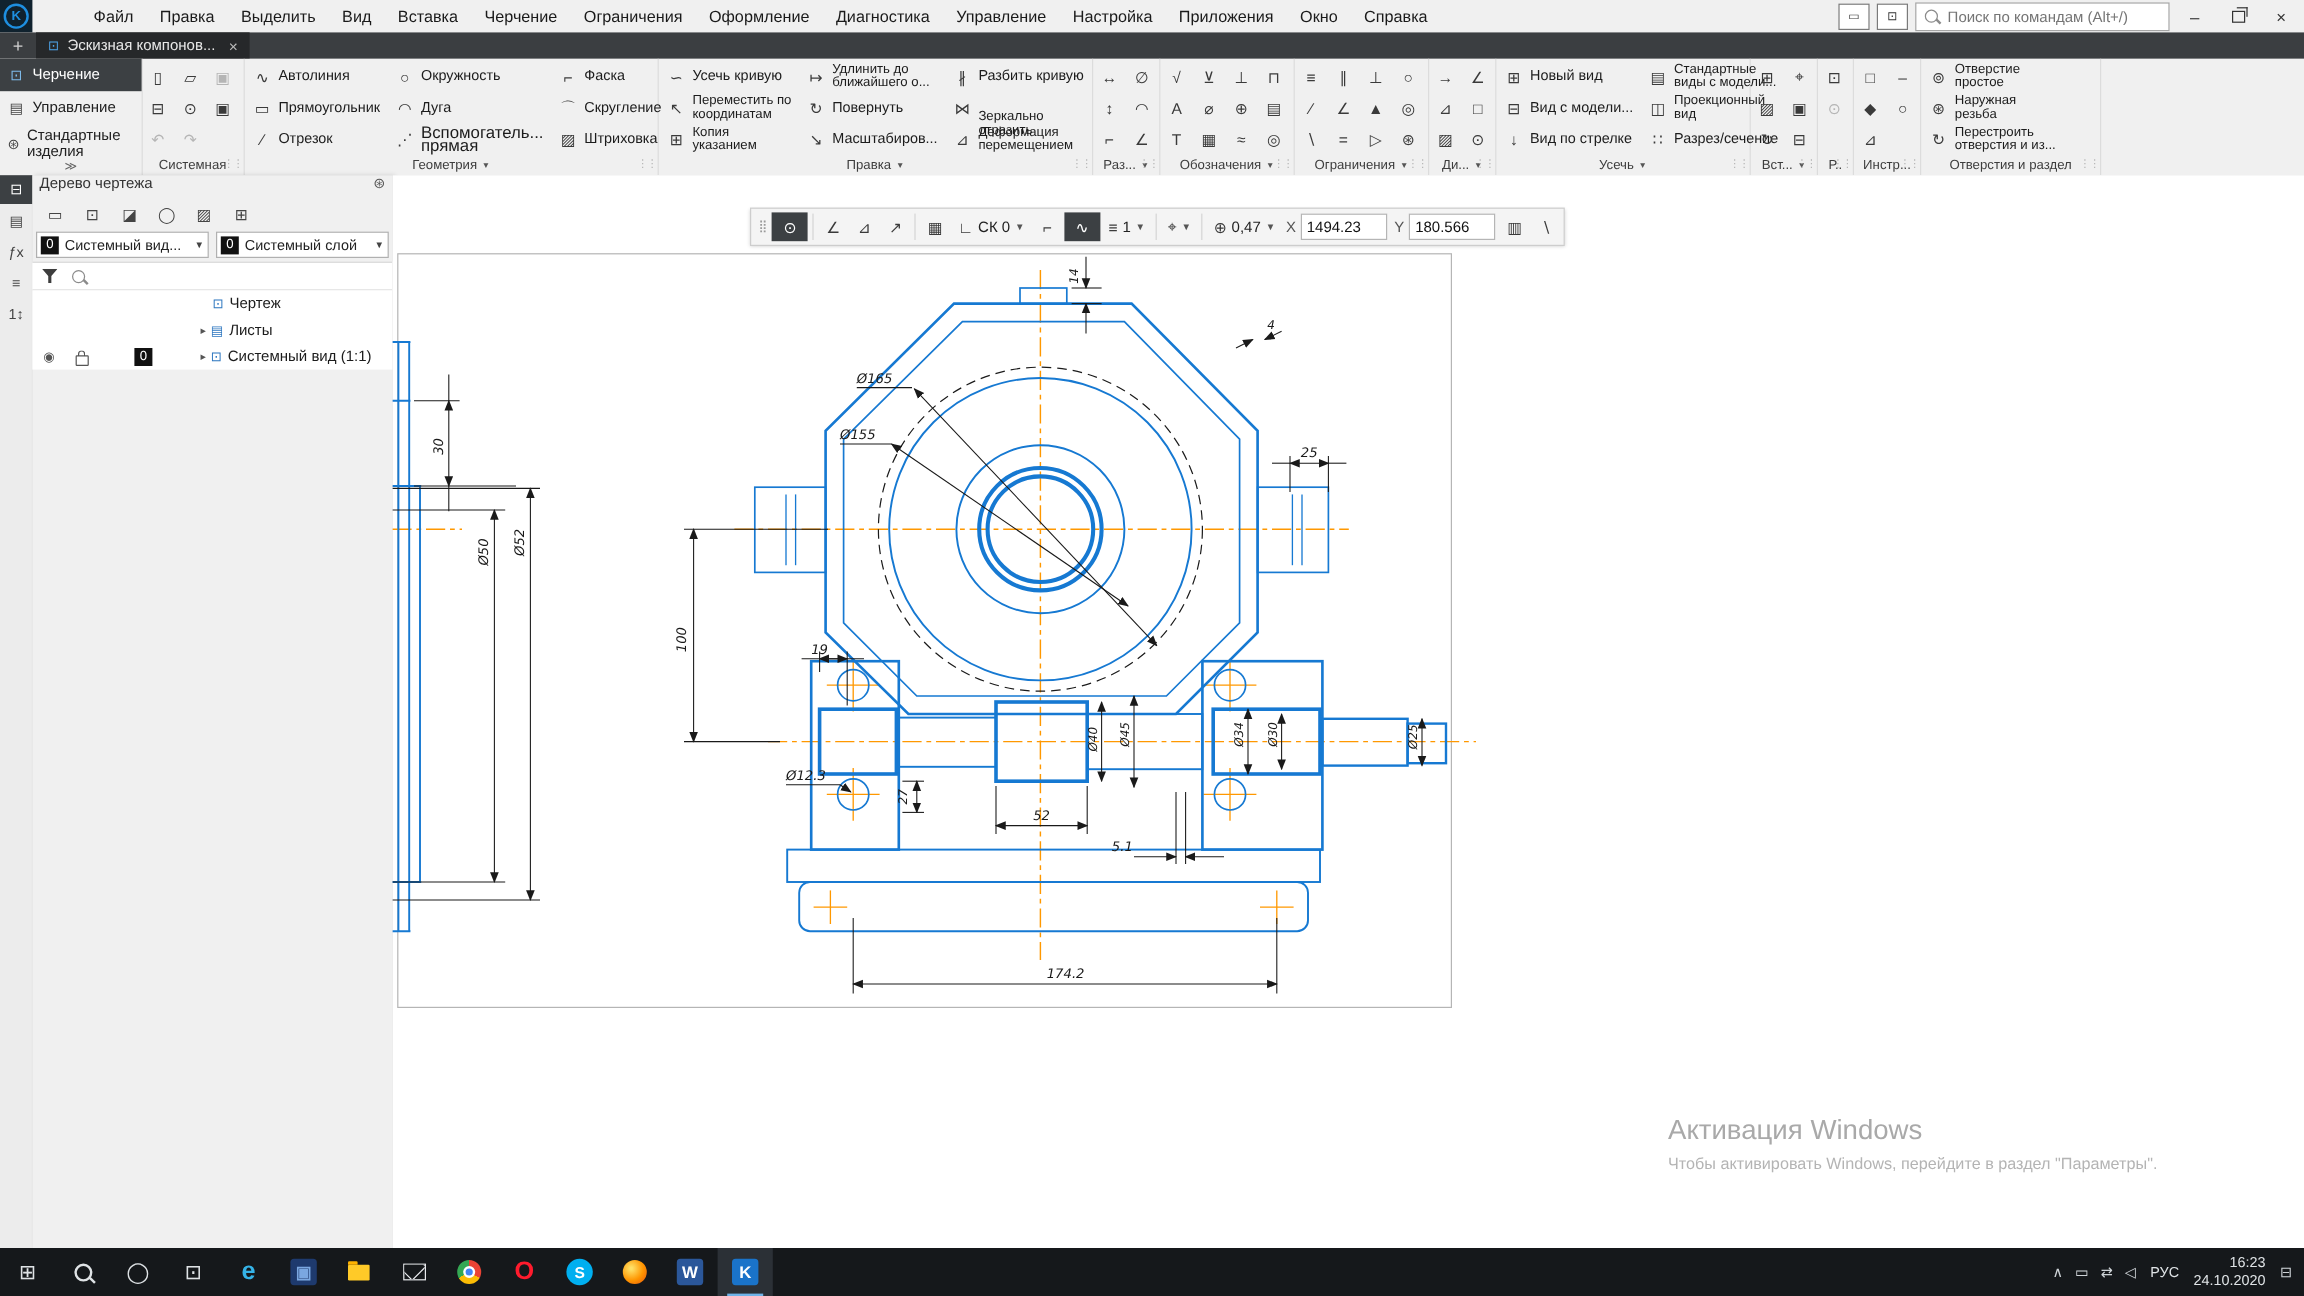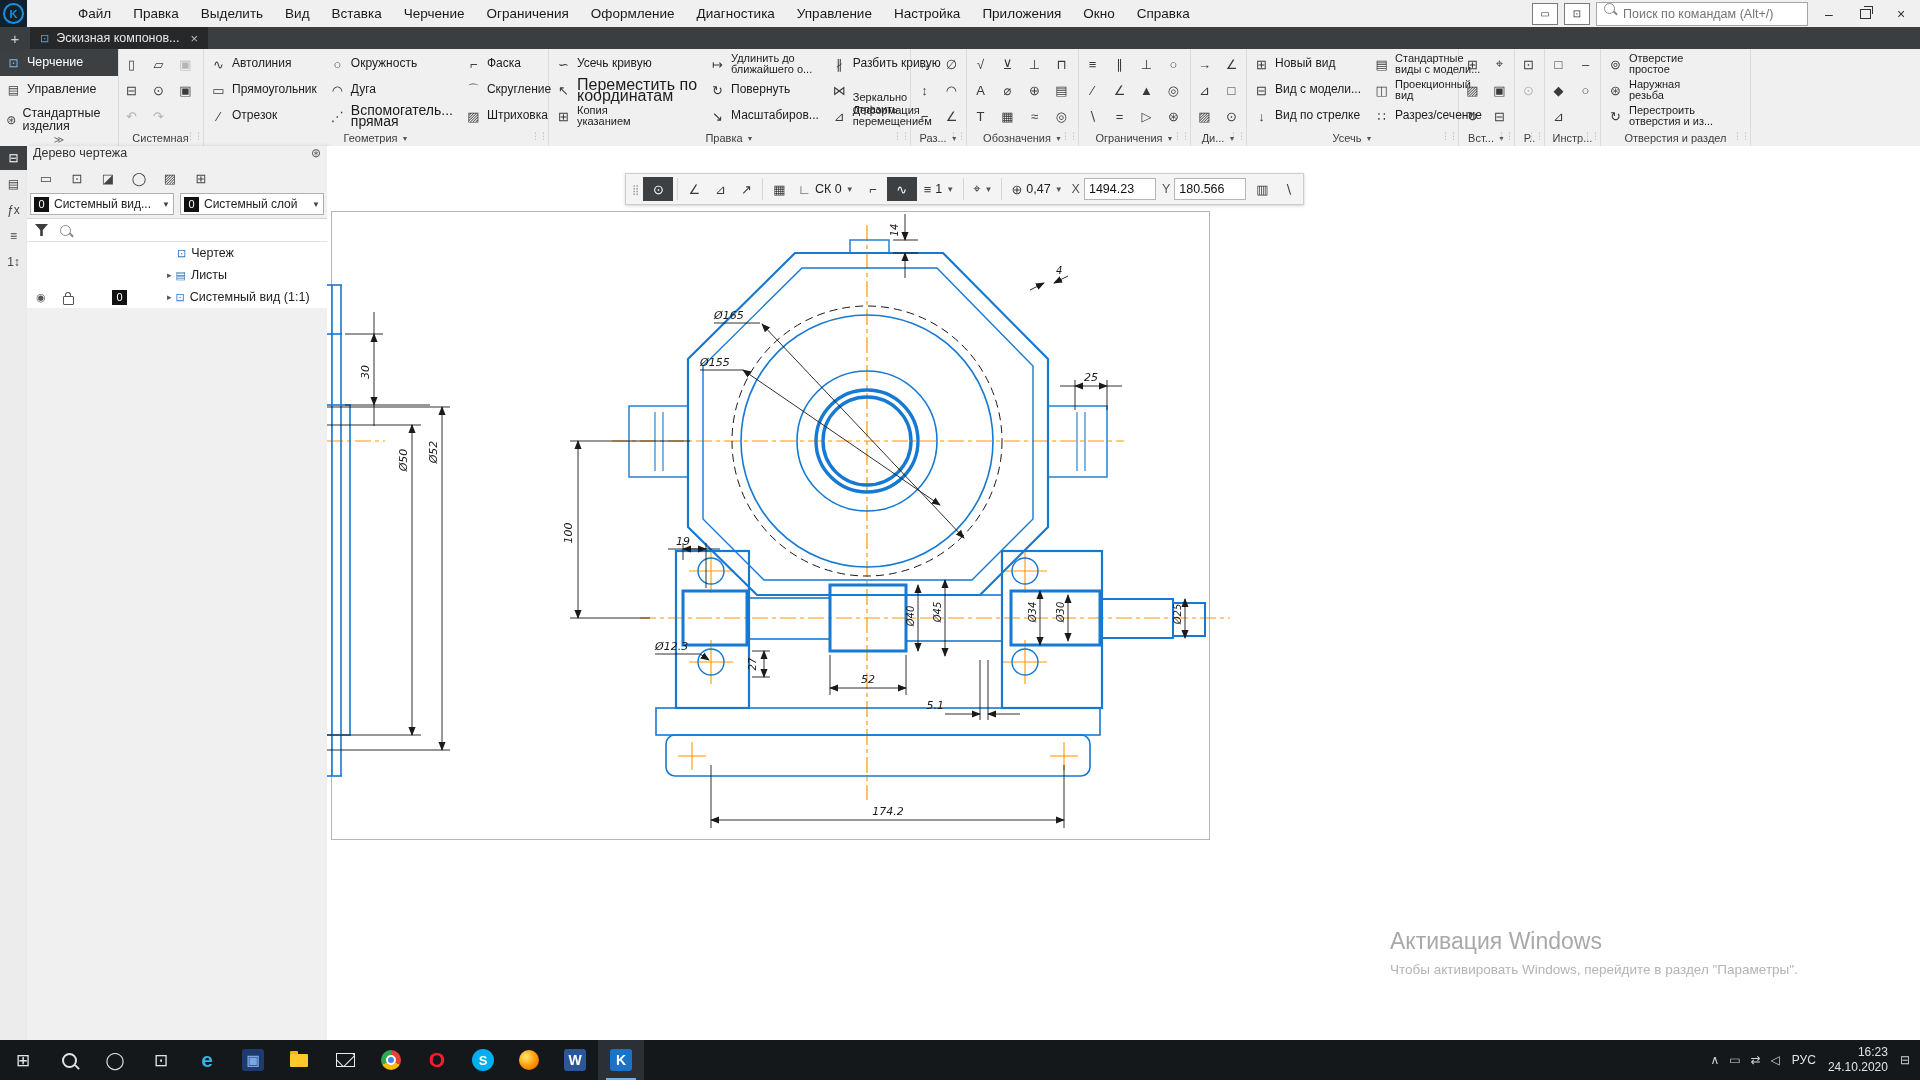--- a/index.html
+++ b/index.html
@@ -7,21 +7,21 @@
   
   #titlebar{position:absolute;left:0;top:0;width:1920px;height:27px;background:#f0f0f0;
     display:flex;align-items:center;font-size:13.5px;color:#1a1a1a;}
   #logo{width:27px;height:27px;background:#10222e;display:flex;align-items:center;justify-content:center;flex:0 0 27px;}
   #logo .lg{width:17px;height:17px;border:2px solid #1e8fe0;border-radius:50%;color:#1e8fe0;
     font-size:11px;font-weight:bold;display:flex;align-items:center;justify-content:center;}
   #menus{display:flex;margin-left:40px;}
   #menus .mi{padding:5px 11px;cursor:default;}
   #tb-right{margin-left:auto;display:flex;align-items:center;gap:6px;padding-right:4px;}
   .tb-ic{width:24px;height:20px;border:1px solid #7a7a7a;background:#fff;display:flex;align-items:center;justify-content:center;font-size:10px;color:#333;}
-  #cmd-search{width:196px;height:22px;border:1px solid #a5a5a5;background:#fff;display:flex;gap:6px;padding:0 7px;}
+  #cmd-search{width:196px;height:22px;border:1px solid #a5a5a5;background:#fff;display:flex;align-items:center;gap:6px;padding:0 7px;}
   #cmd-search input{border:none;outline:none;width:160px;font-size:12.5px;font-family:"Liberation Sans",sans-serif;color:#444;background:transparent;}
   .mag{width:9px;height:9px;border:1.6px solid #8b8b8b;border-radius:50%;position:relative;flex:0 0 auto;}
   .mag::after{content:"";position:absolute;width:5px;height:1.6px;background:#8b8b8b;transform:rotate(45deg);right:-4px;bottom:-1px;}
   .winbtn{width:30px;height:24px;display:flex;align-items:center;justify-content:center;font-size:14px;color:#333;}
   .rest{width:9px;height:8px;border:1px solid #333;position:relative;}
   .rest::before{content:"";position:absolute;top:-4px;left:3px;width:8px;height:7px;border:1px solid #333;border-bottom:none;border-left:none;}
   
   #tabstrip{position:absolute;left:0;top:27px;width:1920px;height:22px;background:#3b3e41;display:flex;align-items:stretch;color:#e8e8e8;}
   #tab-add{width:30px;display:flex;align-items:center;justify-content:center;font-size:15px;color:#d0d0d0;}
   .doctab{background:#26282a;display:flex;align-items:center;gap:7px;padding:0 10px;font-size:12.5px;max-width:190px;}
@@ -254,21 +254,21 @@
       </div>
       <div class="grp" style="width: 362px;">
         <div class="grp-body">
           <div class="rcol">
             <div class="rcmd">
               <span class="cic">∽</span>
               <div class="clab">Усечь кривую</div>
             </div>
             <div class="rcmd">
               <span class="cic">↖</span>
-              <div class="clab" style="font-size: 16px;">Переместить по<br>координатам</div>
+              <div class="clab" style="font-size: 11px;">Переместить по<br>координатам</div>
             </div>
             <div class="rcmd">
               <span class="cic">⊞</span>
               <div class="clab" style="font-size: 11px;">Копия<br>указанием</div>
             </div>
           </div>
           <div class="rcol">
             <div class="rcmd">
               <span class="cic">↦</span>
               <div class="clab" style="font-size: 11px;">Удлинить до<br>ближайшего о...</div>

